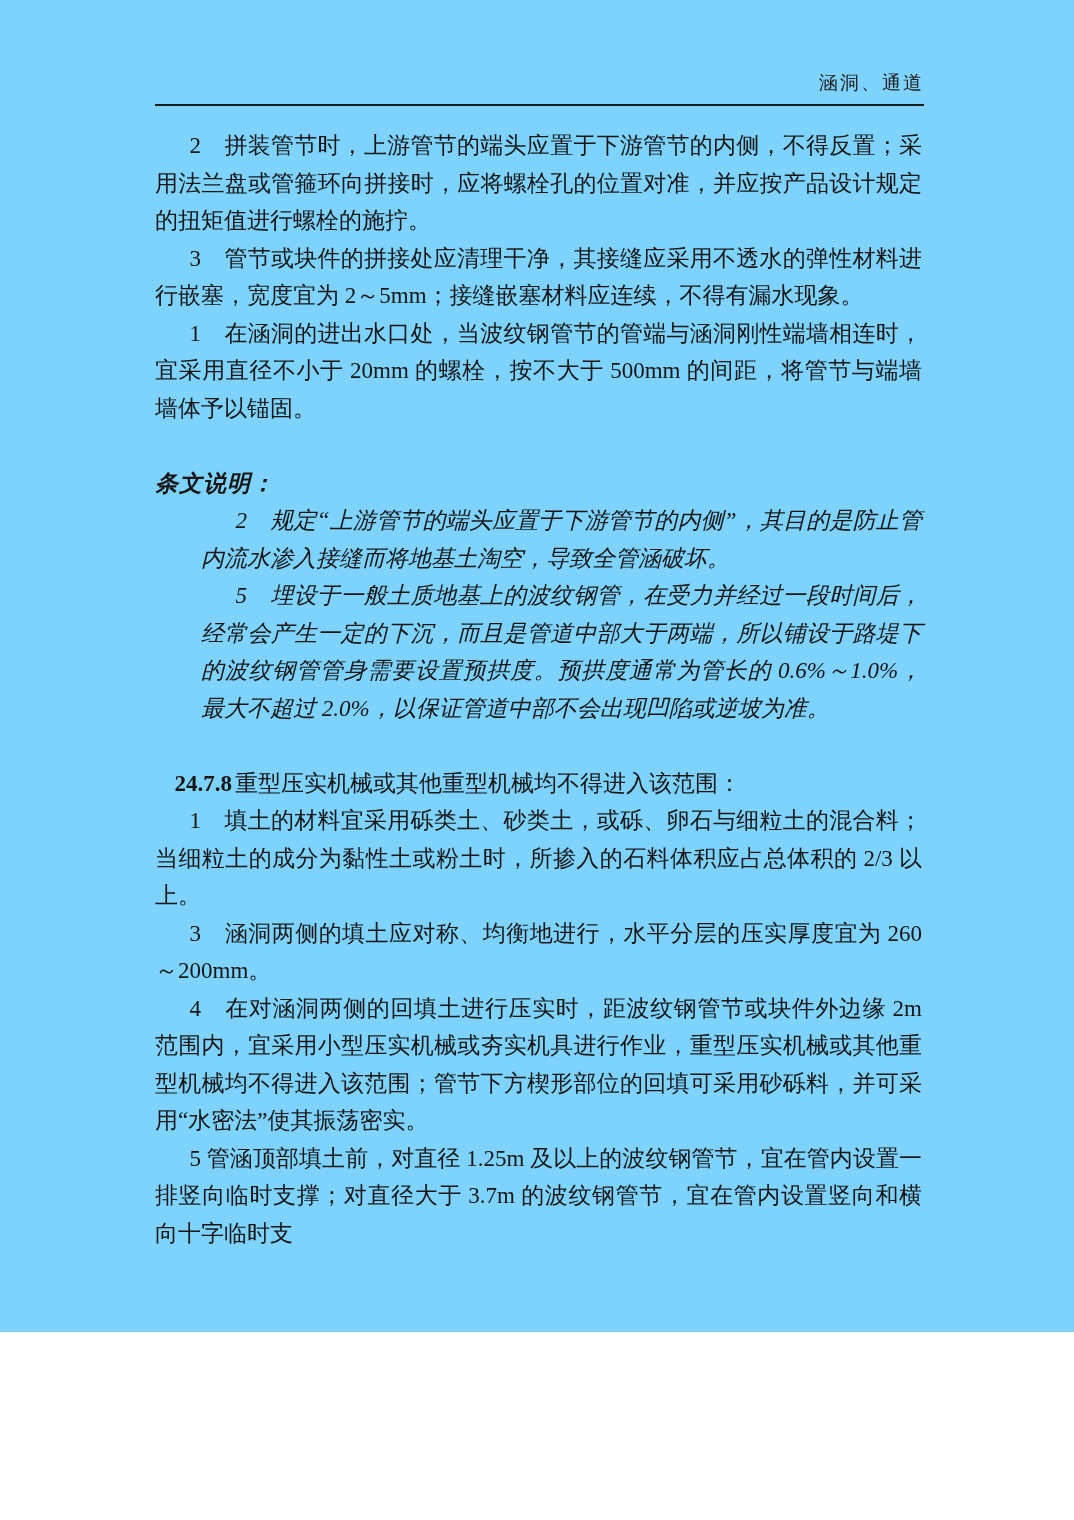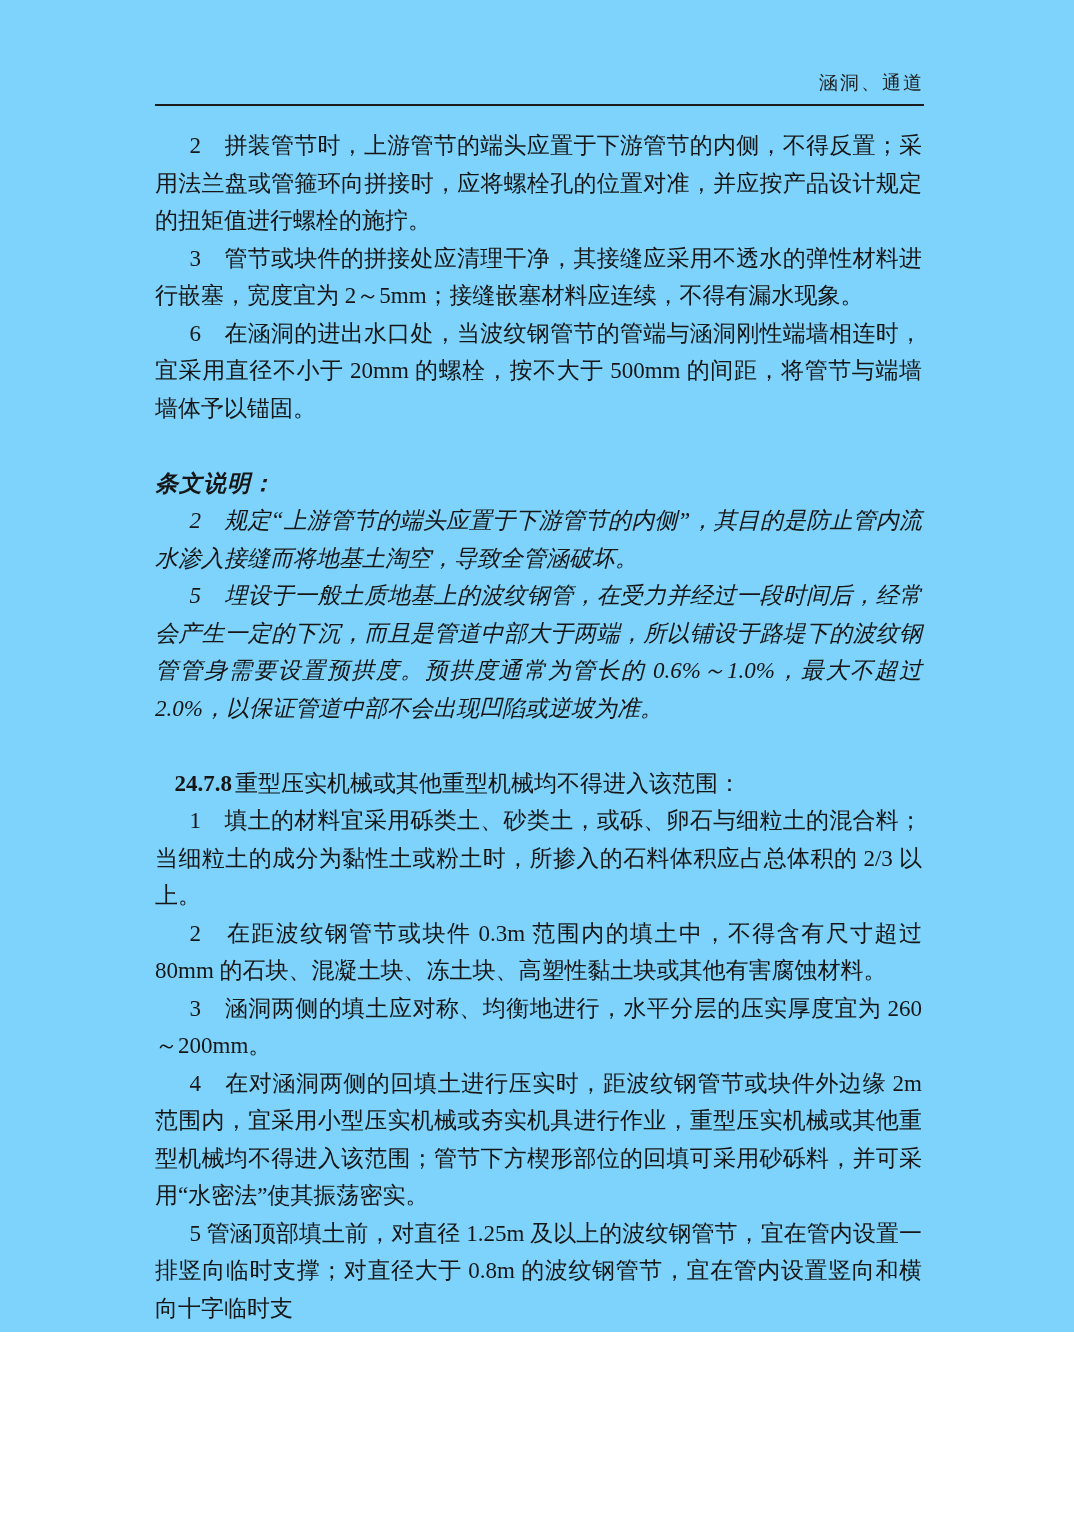--- a/index.html
+++ b/index.html
@@ -43,20 +43,21 @@
     text-indent: 1.5em;
   }
   .clause {
     text-indent: 0.85em;
   }
   .gap-before {
     margin-top: 37.5px;
   }
   .commentary {
     font-style: italic;
+    margin-left: 46px;
   }
   .commentary-heading {
     font-style: italic;
     font-weight: bold;
     text-indent: 0;
     letter-spacing: 1px;
   }
   .clause-no {
     font-weight: bold;
     margin-right: 3px;
@@ -77,32 +78,31 @@
 
 <div class="page">
 
   <div class="header">
     <span>涵洞、通道</span>
   </div>
 
   <div class="content">
     <p class="para body">2　拼装管节时，上游管节的端头应置于下游管节的内侧，不得反置；采用法兰盘或管箍环向拼接时，应将螺栓孔的位置对准，并应按产品设计规定的扭矩值进行螺栓的施拧。</p>
     <p class="para body">3　管节或块件的拼接处应清理干净，其接缝应采用不透水的弹性材料进行嵌塞，宽度宜为 2～5mm；接缝嵌塞材料应连续，不得有漏水现象。</p>
-    <p class="para body">6　在涵洞的进出水口处，当波纹钢管节的管端与涵洞刚性端墙相连时，宜采用直径不小于 20mm 的螺栓，按不大于 500mm 的间距，将管节与端墙墙体予以锚固。</p>
+    <p class="para body">1　在涵洞的进出水口处，当波纹钢管节的管端与涵洞刚性端墙相连时，宜采用直径不小于 20mm 的螺栓，按不大于 500mm 的间距，将管节与端墙墙体予以锚固。</p>
 
     <p class="para commentary-heading gap-before">条文说明：</p>
     <p class="para commentary">2　规定“上游管节的端头应置于下游管节的内侧”，其目的是防止管内流水渗入接缝而将地基土淘空，导致全管涵破坏。</p>
     <p class="para commentary">5　埋设于一般土质地基上的波纹钢管，在受力并经过一段时间后，经常会产生一定的下沉，而且是管道中部大于两端，所以铺设于路堤下的波纹钢管管身需要设置预拱度。预拱度通常为管长的 0.6%～1.0%，最大不超过 2.0%，以保证管道中部不会出现凹陷或逆坡为准。</p>
 
     <p class="para clause gap-before"><b class="clause-no">24.7.8</b><span>重型压实机械或其他重型机械均不得进入该范围：</span></p>
 
     <p class="para body">1　填土的材料宜采用砾类土、砂类土，或砾、卵石与细粒土的混合料；当细粒土的成分为黏性土或粉土时，所掺入的石料体积应占总体积的 2/3 以上。</p>
-    <p class="para body">2　在距波纹钢管节或块件 0.3m 范围内的填土中，不得含有尺寸超过 80mm 的石块、混凝土块、冻土块、高塑性黏土块或其他有害腐蚀材料。</p>
     <p class="para body">3　涵洞两侧的填土应对称、均衡地进行，水平分层的压实厚度宜为 260～200mm。</p>
     <p class="para body">4　在对涵洞两侧的回填土进行压实时，距波纹钢管节或块件外边缘 2m 范围内，宜采用小型压实机械或夯实机具进行作业，重型压实机械或其他重型机械均不得进入该范围；管节下方楔形部位的回填可采用砂砾料，并可采用“水密法”使其振荡密实。</p>
-    <p class="para body">5 管涵顶部填土前，对直径 1.25m 及以上的波纹钢管节，宜在管内设置一排竖向临时支撑；对直径大于 0.8m 的波纹钢管节，宜在管内设置竖向和横向十字临时支</p>
+    <p class="para body">5 管涵顶部填土前，对直径 1.25m 及以上的波纹钢管节，宜在管内设置一排竖向临时支撑；对直径大于 3.7m 的波纹钢管节，宜在管内设置竖向和横向十字临时支</p>
   </div>
 
   <div class="footer">
     <span>- 357 -</span>
   </div>
 
 </div>
 
 </body></html>

